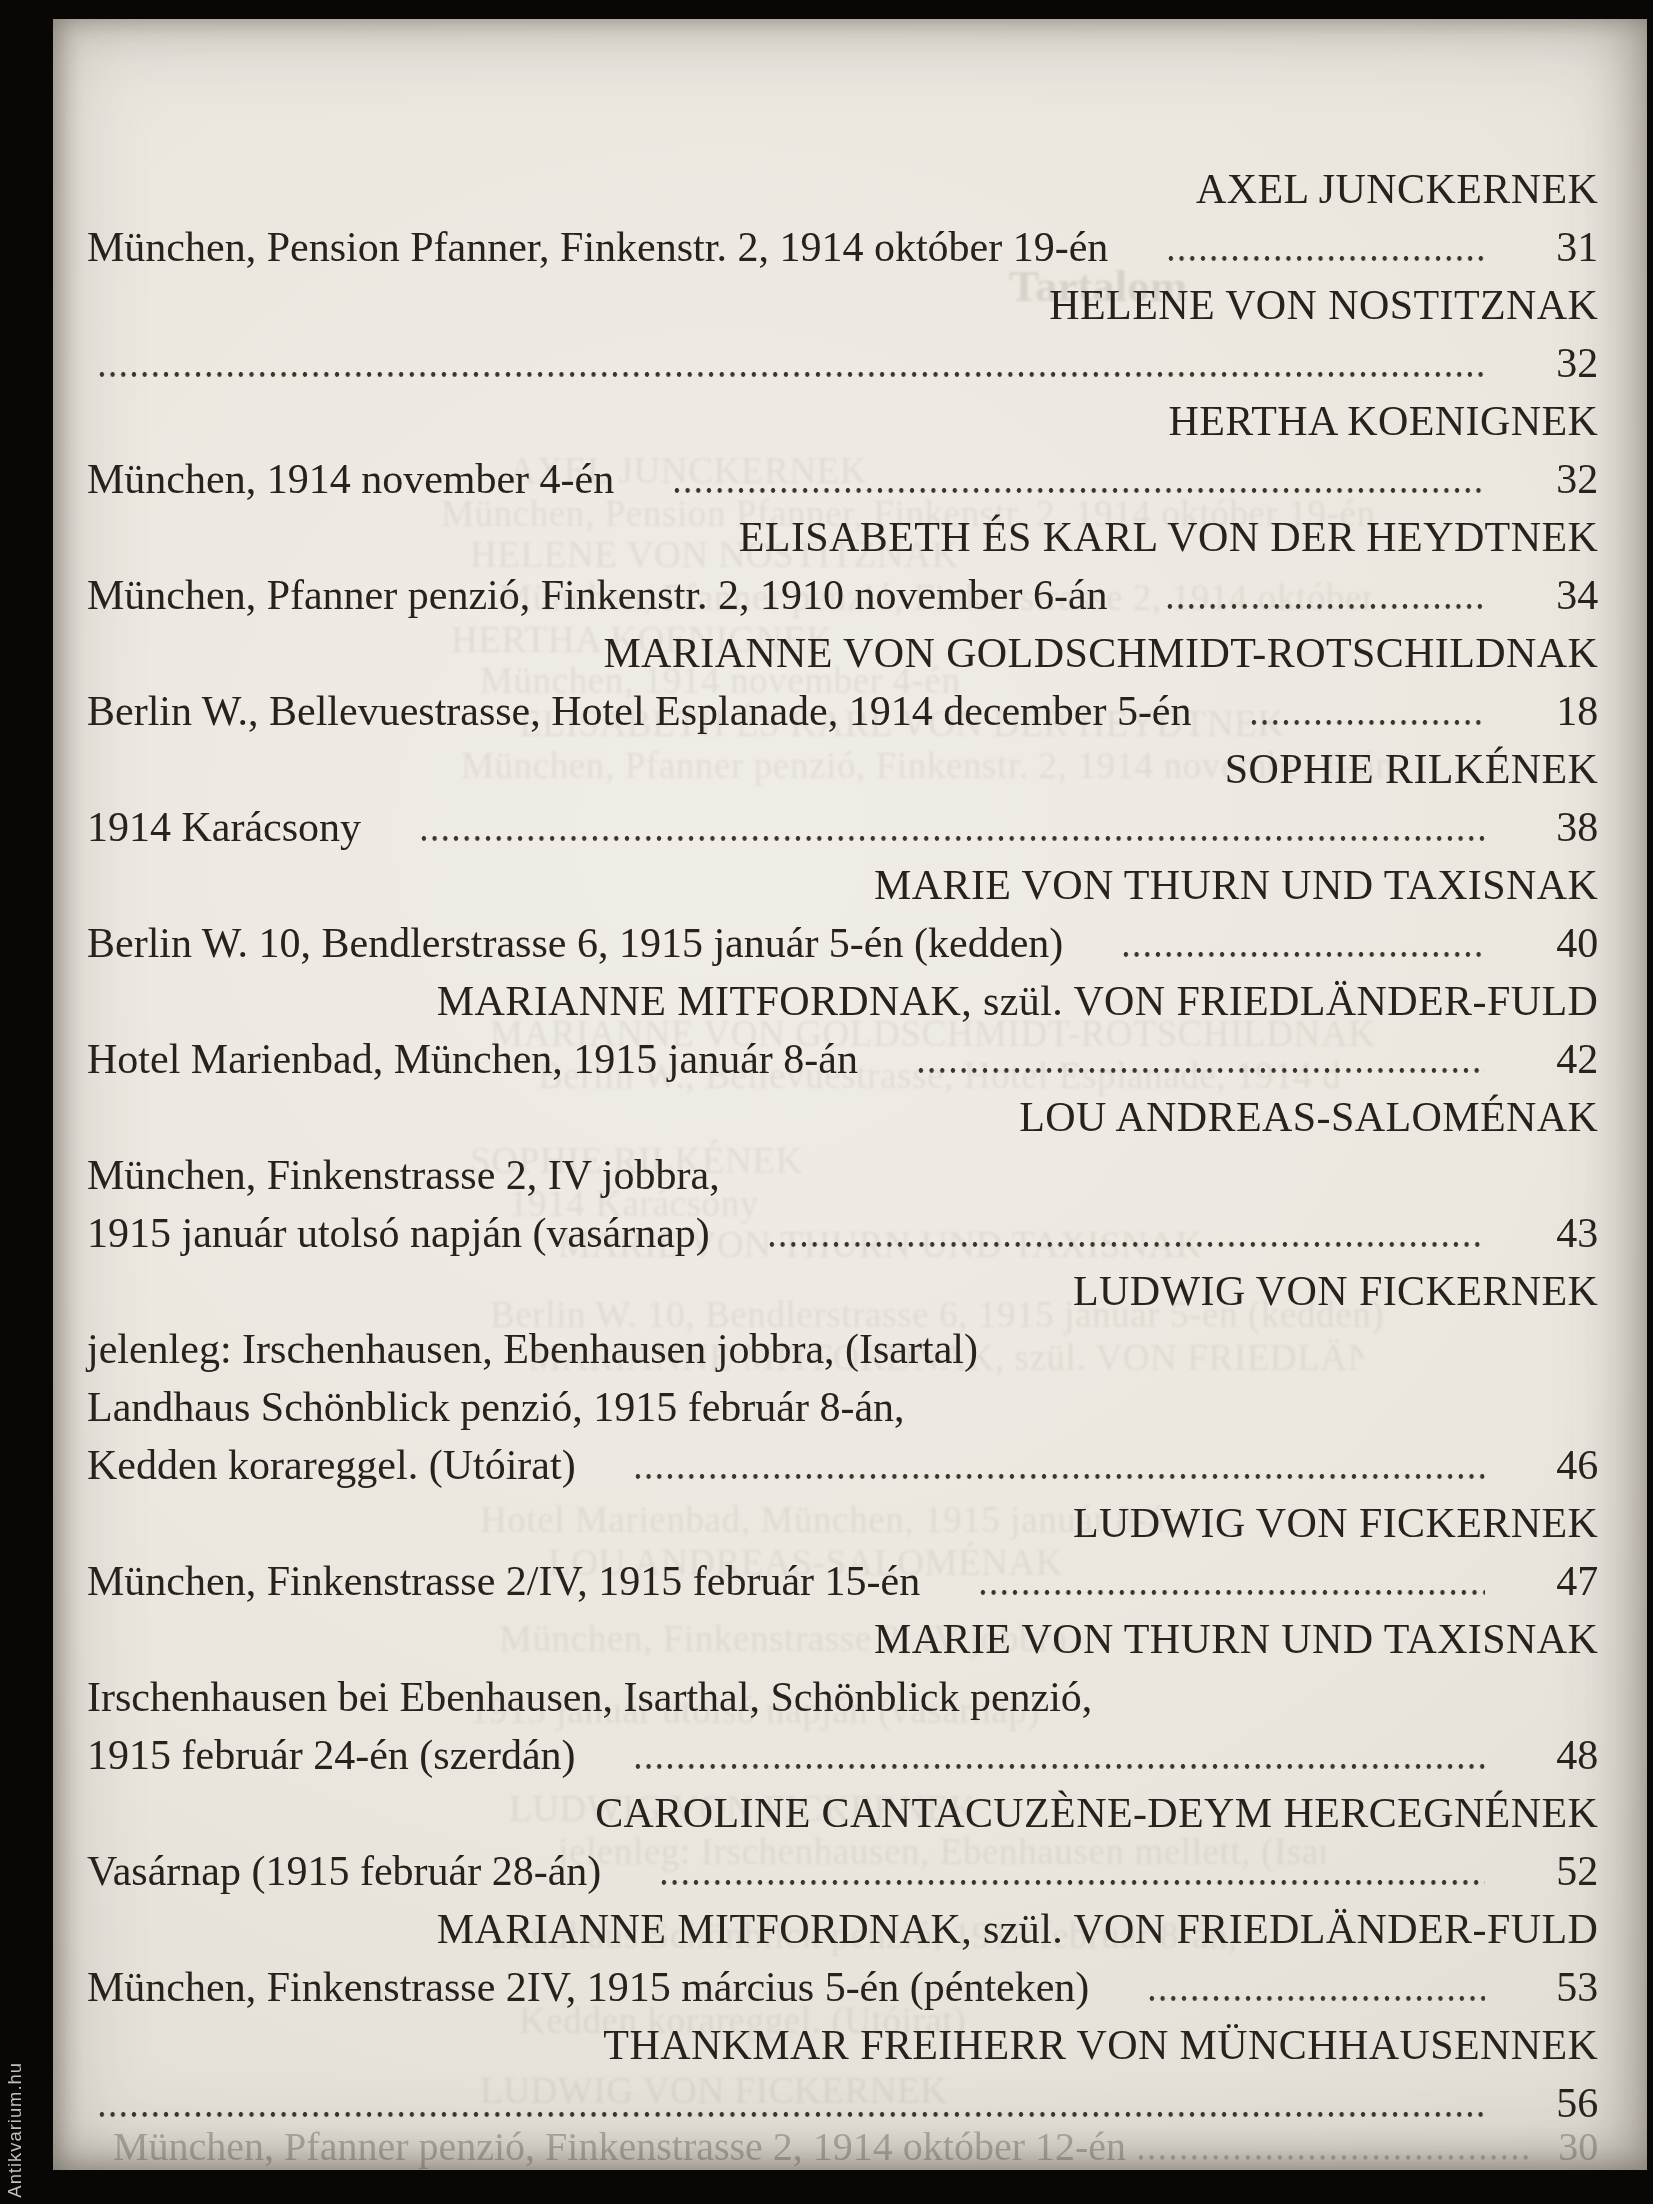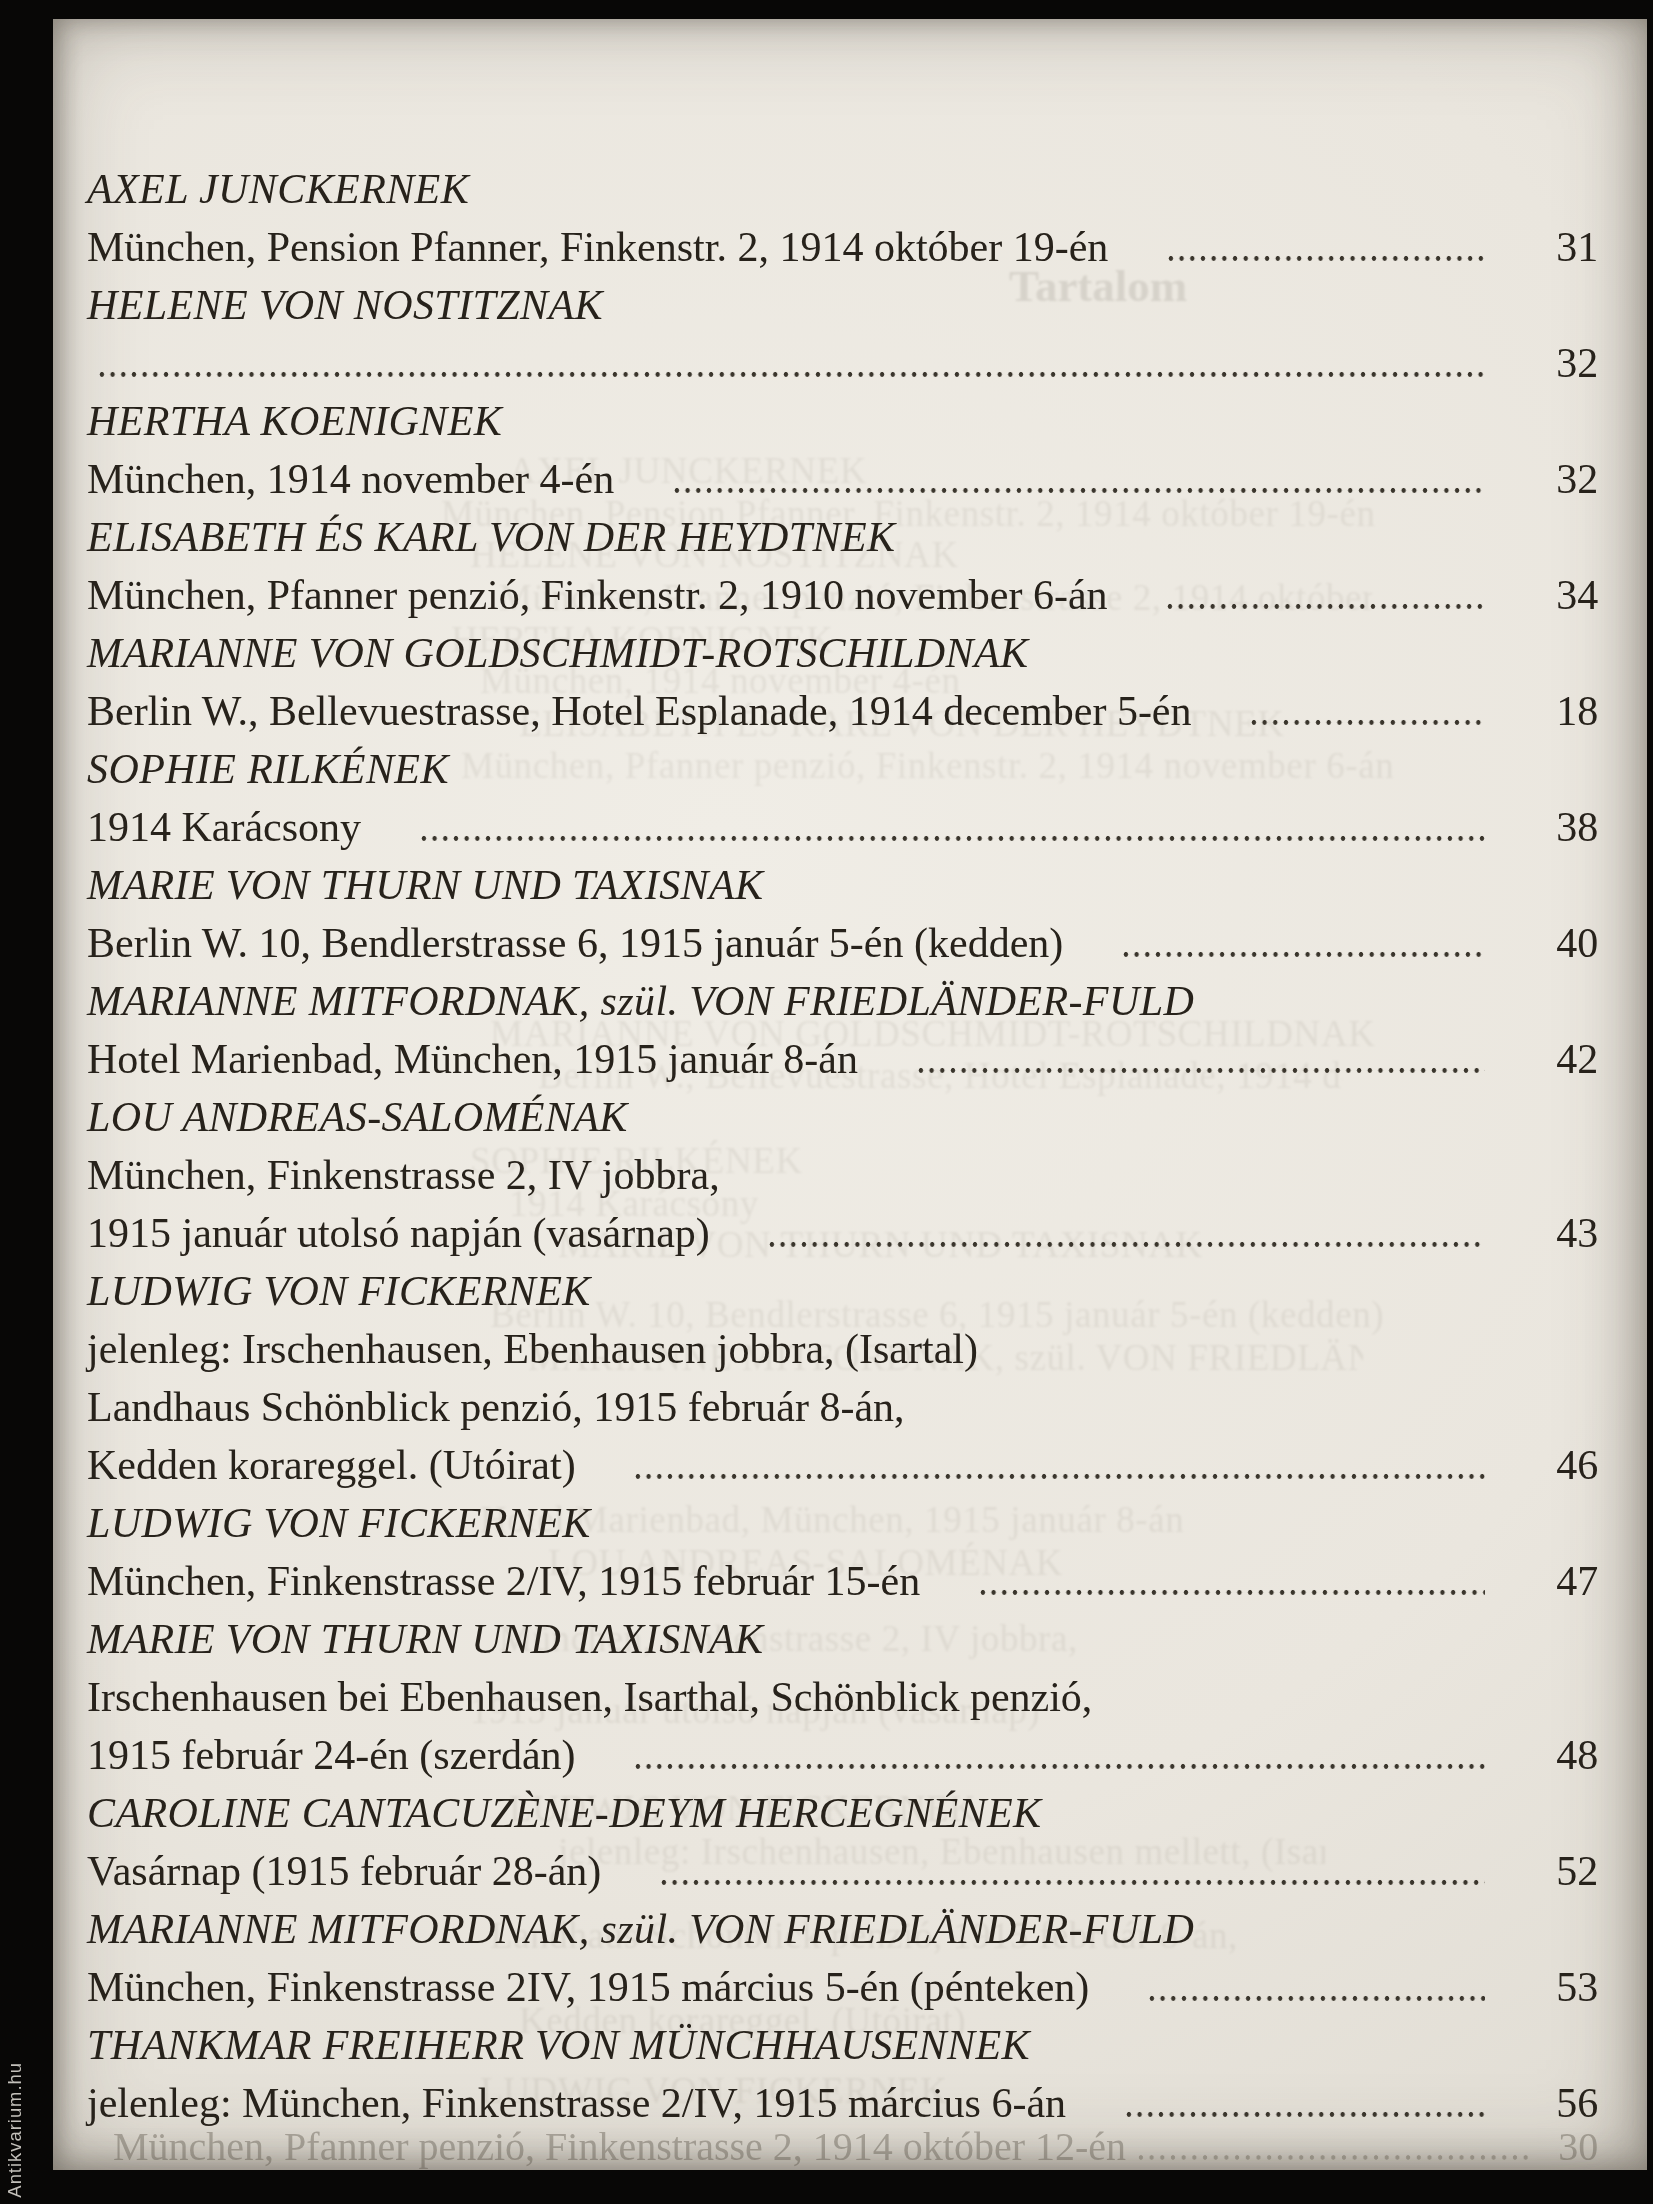--- a/index.html
+++ b/index.html
@@ -24,23 +24,23 @@
     overflow: hidden;
   }
   
   .content {
     position: absolute; left: 34px; right: 49px; top: 141px;
     color: #27221b;
     font-size: 42px; line-height: 58px;
     z-index: 3;
   }
   .name-line {
-    font-style: italic;
     letter-spacing: 0.4px;
     white-space: nowrap;
+    text-align: right;
   }
   .detail-line { white-space: nowrap; }
   .detail-line.has-leader { display: flex; align-items: baseline; gap: 48px; }
   .has-leader .txt { flex: 0 0 auto; }
   .leader {
     flex: 1 1 auto; min-width: 33px;
     margin: 0 9.7px 0 11.6px;
     height: 6.8px;
     align-self: baseline;
     background-image: radial-gradient(circle at 2.9px 3.4px, #3a352c 2px, rgba(0,0,0,0) 2.6px);
@@ -206,21 +206,20 @@
           <span class="pg">52</span>
         </div>
         <div class="name-line">MARIANNE MITFORDNAK, szül. VON FRIEDLÄNDER-FULD</div>
         <div class="detail-line has-leader">
           <span class="txt">München, Finkenstrasse 2IV, 1915 március 5-én (pénteken)</span>
           <span class="leader"></span>
           <span class="pg">53</span>
         </div>
         <div class="name-line">THANKMAR FREIHERR VON MÜNCHHAUSENNEK</div>
         <div class="detail-line has-leader">
-          <span class="txt">jelenleg: München, Finkenstrasse 2/IV, 1915 március 6-án</span>
           <span class="leader"></span>
           <span class="pg">56</span>
         </div>
       </div>
 
     <div class="ghost-bottom">
       <span class="txt">München, Pfanner penzió, Finkenstrasse 2, 1914 október 12-én</span>
       <span class="leader"></span>
       <span class="pg">30</span>
     </div>

